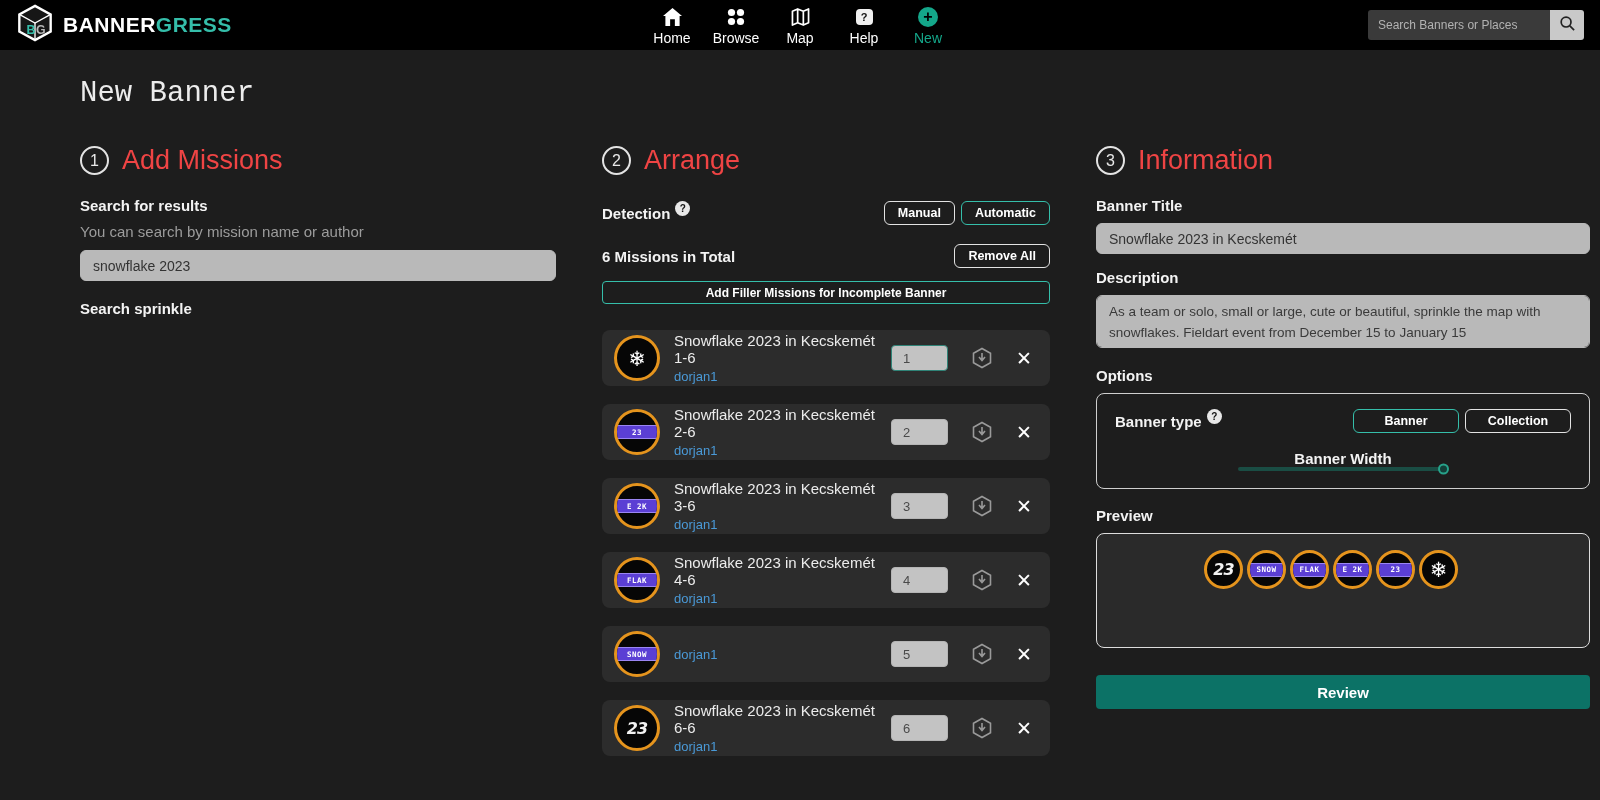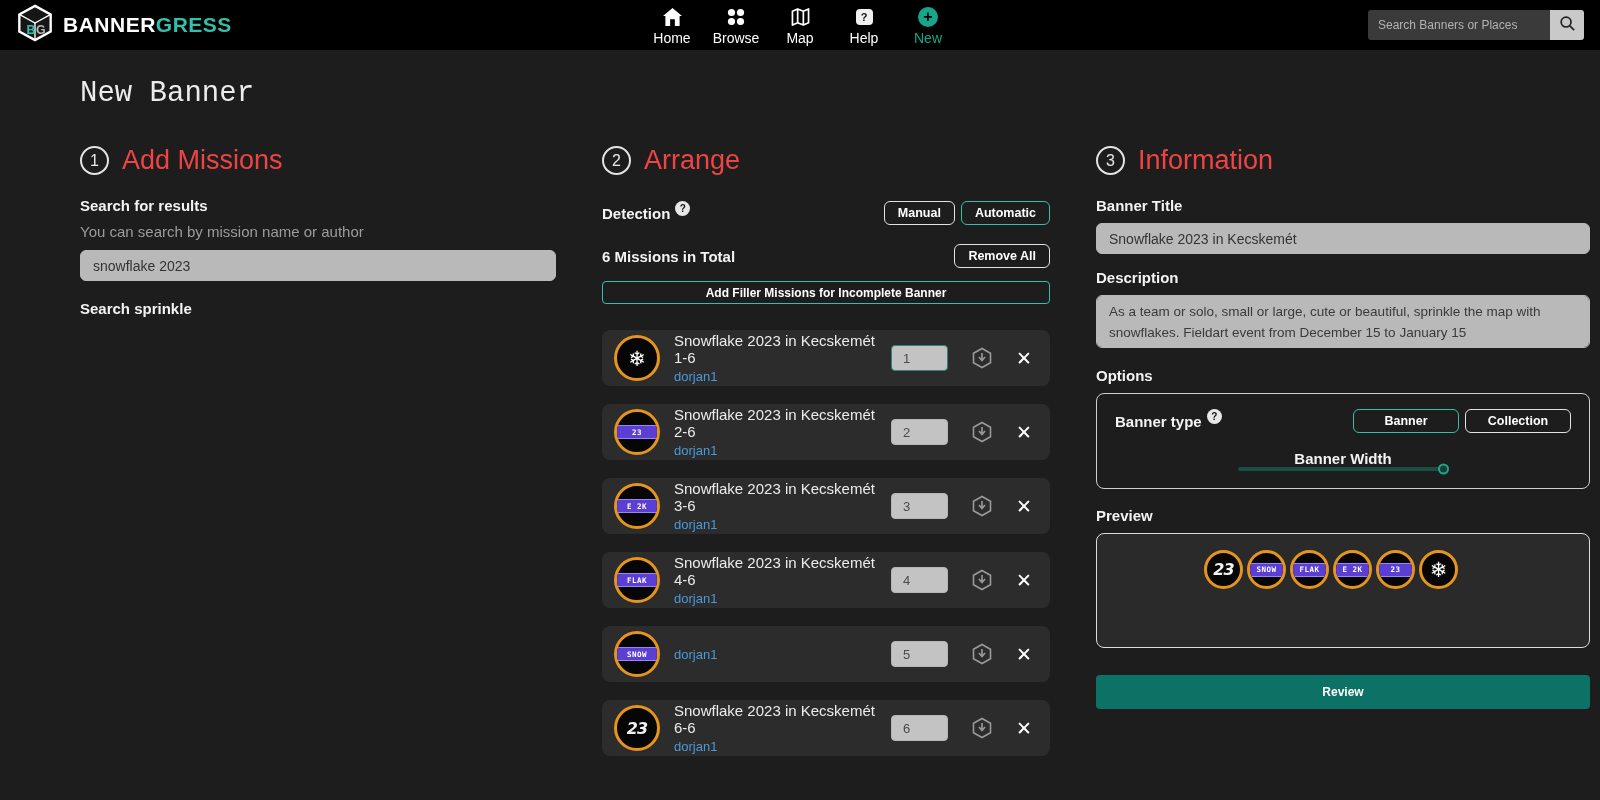--- a/index.html
+++ b/index.html
@@ -74,21 +74,21 @@
   .desc-area { margin-top:9px; width:100%; height:53px; background:#b9b9b9; border:1px solid #b9b9b9; border-radius:6px; color:#3a3a3a; font-size:13.5px; line-height:21px; padding:5px 12px; resize:none; outline:none; font-family:"Liberation Sans", sans-serif; }
   .col3 .lbl-options { margin-top:15px; }
   .options-box { margin-top:9px; border:1px solid #cfcfcf; border-radius:8px; padding:15px 18px 17px 18px; }
   .type-btn { width:106px; padding:4px 0; text-align:center; }
   .width-row { margin-top:17px;flex-direction:column; }
   .slider { position:relative; width:210px; height:4px; background:#1a4d44; border-radius:2px; cursor:pointer; }
   .slider .knob { position:absolute; right:-1px; top:50%; transform:translateY(-50%); width:11px; height:11px; border-radius:50%; border:2px solid #27a28a; background:#123f38; }
   .col3 .lbl-preview { margin-top:18px; }
   .preview-box { margin-top:9px; height:115px; border:1px solid #dddddd; border-radius:8px; background:#2a2a2a; display:flex; justify-content:center; align-items:flex-start; padding-top:16px; }
   .preview-strip { display:flex; align-items:center; margin-right:24px; }
-  .review-btn { margin-top:27px; width:100%; height:34px; background:#0c7266; border:none; border-radius:4px; color:#fff; font-weight:bold; font-size:12px; cursor:pointer; font-family:"Liberation Sans", sans-serif; }
+  .review-btn { margin-top:27px; width:100%; height:34px; background:#0c7266; border:none; border-radius:4px; color:#fff; font-weight:bold; font-size:15px; cursor:pointer; font-family:"Liberation Sans", sans-serif; }
 </style>
 </head>
 <body>
 
 <div class="navbar">
   <div class="logo">
     <span>
       <svg width="38" height="38" viewBox="0 0 40 40">
         <polygon points="20,2 36.5,11 36.5,29 20,38 3.5,29 3.5,11" fill="#161616" stroke="#fff" stroke-width="2.5"></polygon>
         <polyline points="3.5,11 20,20 36.5,11" fill="none" stroke="#fff" stroke-width="1.4"></polyline>

